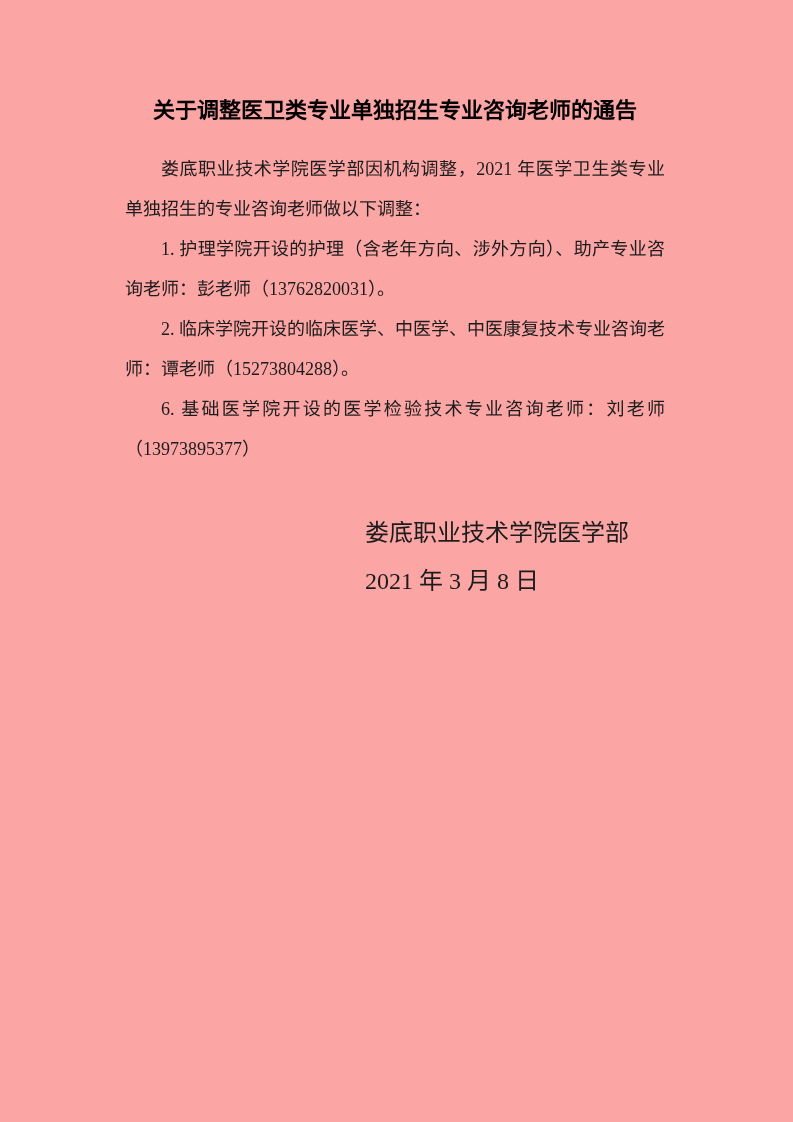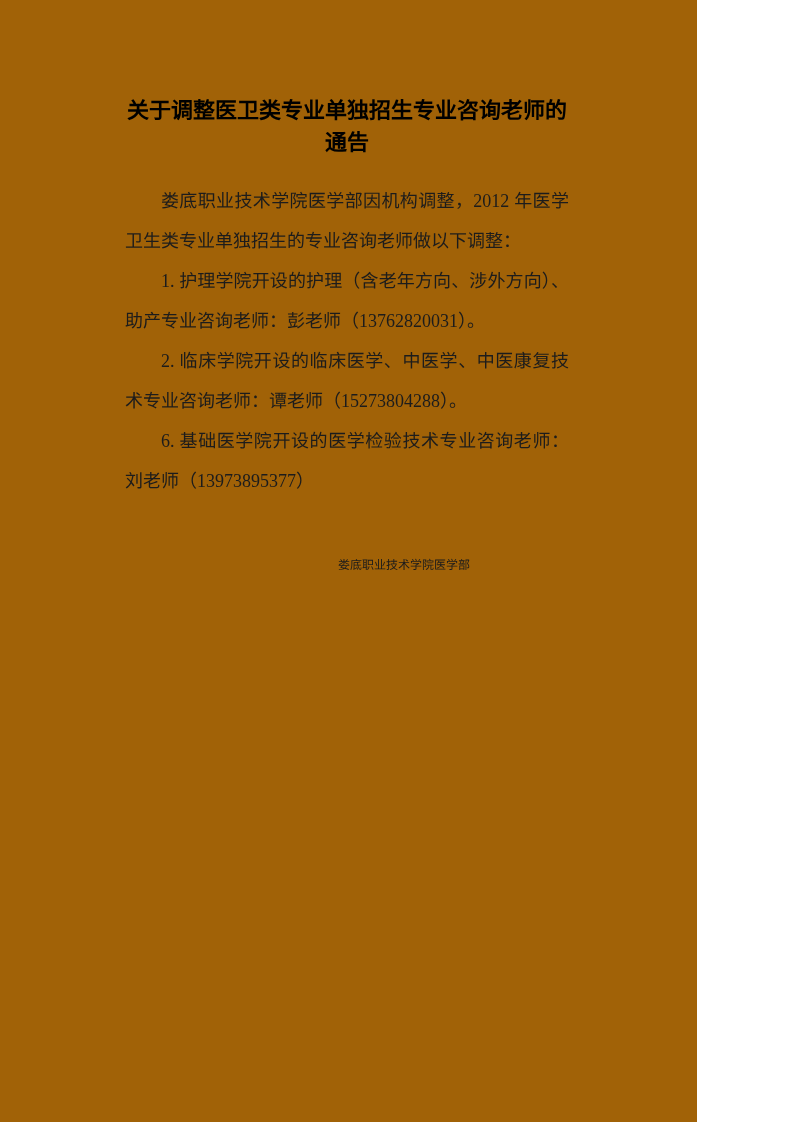--- a/index.html
+++ b/index.html
@@ -2,24 +2,24 @@
 <html lang="zh-CN"><head>
 <meta charset="utf-8">
 <style>
   html, body {
     margin: 0;
     padding: 0;
     background: #ffffff;
   }
   .page {
     position: relative;
-    width: 697px;
+    width: 793px;
     height: 1122px;
     margin: 0;
-    background: #a16207;
+    background: #fca5a5;
     box-sizing: border-box;
     padding: 95px 128px 0 125px;
     overflow: hidden;
     font-family: "Liberation Serif", "DejaVu Serif", serif;
     color: #1c1c1c;
   }
   .doc-title {
     margin: 0;
     font-family: "Liberation Sans", "DejaVu Sans", sans-serif;
     font-weight: 700;
@@ -39,39 +39,39 @@
   .doc-body p {
     margin: 0;
     padding: 0;
     text-indent: 2em;
   }
   .sign-block {
     margin-top: 44px;
     margin-left: auto;
     margin-right: 30px;
     width: 270px;
-    text-align: center;
-    font-size: 12px;
+    font-size: 24px;
     line-height: 40px;
   }
   .sign-block .sign-date {
     margin-top: 8px;
   }
 </style>
 </head>
 <body>
 
 <div class="page">
 
   <h1 class="doc-title">关于调整医卫类专业单独招生专业咨询老师的通告</h1>
 
   <div class="doc-body">
-    <p>娄底职业技术学院医学部因机构调整，2012 年医学卫生类专业单独招生的专业咨询老师做以下调整：</p>
+    <p>娄底职业技术学院医学部因机构调整，2021 年医学卫生类专业单独招生的专业咨询老师做以下调整：</p>
     <p>1. 护理学院开设的护理（含老年方向、涉外方向）、助产专业咨询老师：彭老师（13762820031）。</p>
     <p>2. 临床学院开设的临床医学、中医学、中医康复技术专业咨询老师：谭老师（15273804288）。</p>
     <p>6. 基础医学院开设的医学检验技术专业咨询老师：刘老师（13973895377）</p>
   </div>
 
   <div class="sign-block">
     <div class="sign-org">娄底职业技术学院医学部</div>
+    <div class="sign-date">2021 年 3 月 8 日</div>
   </div>
 
 </div>
 
 </body></html>

